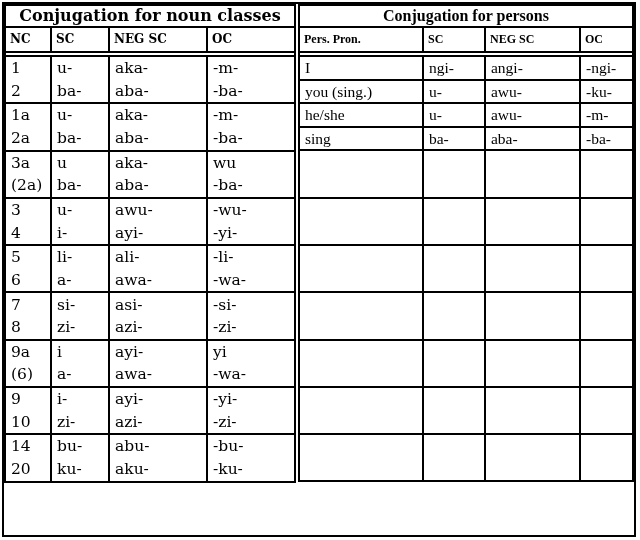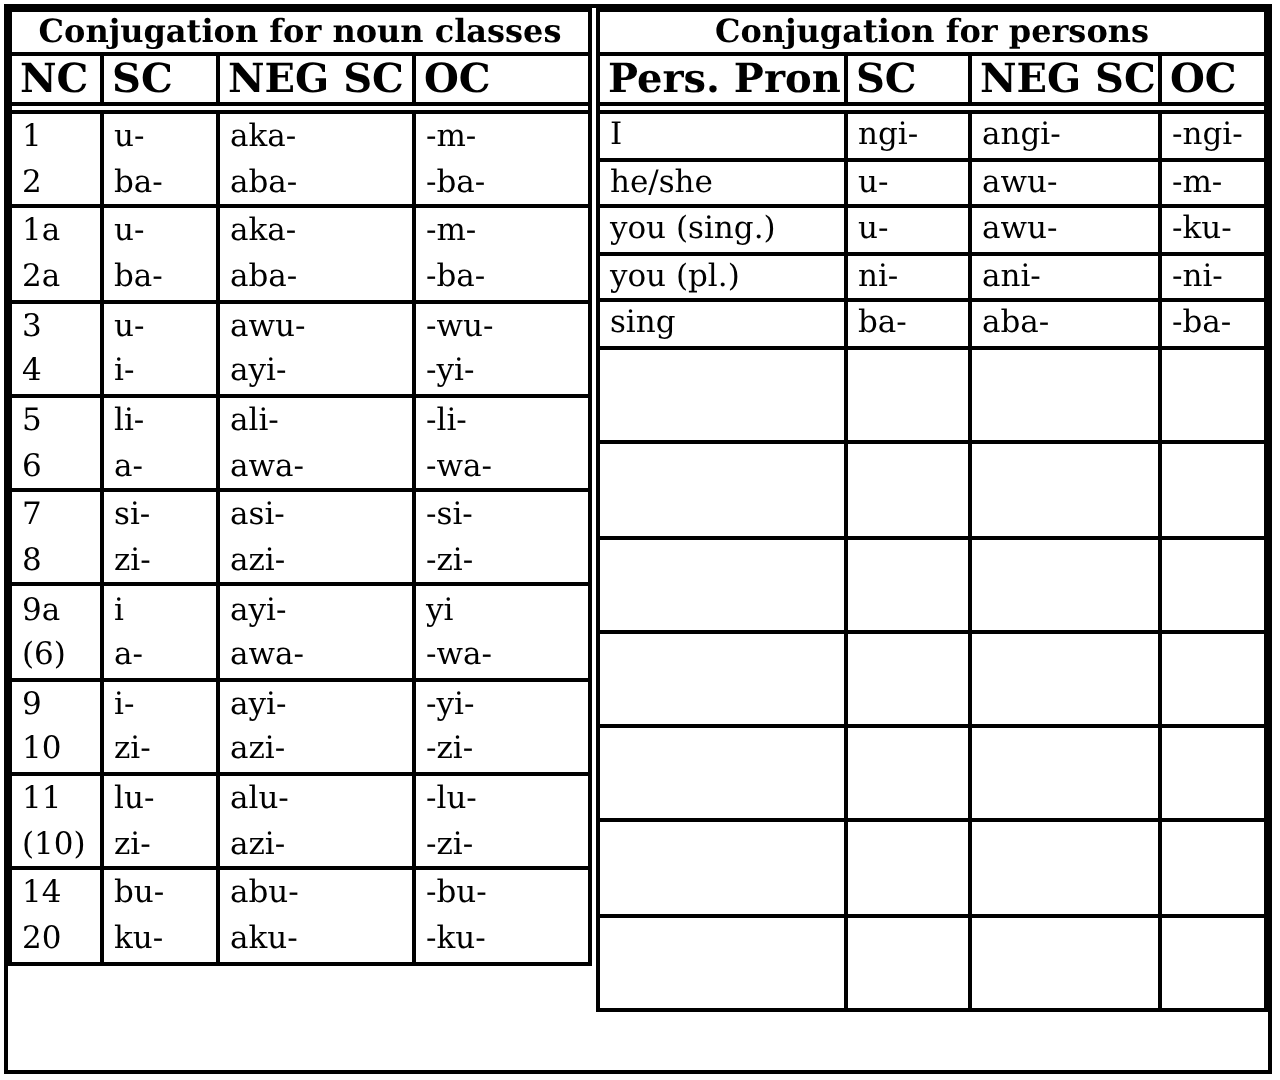--- a/index.html
+++ b/index.html
@@ -21,21 +21,21 @@
     display: flex;
     align-items: stretch;
     overflow: hidden;
   }
   table.tbl {
     border-collapse: collapse;
     table-layout: fixed;
     align-self: flex-start;
   }
   .left-tbl  { width: 290px; }
-  .right-tbl { width: 334px; }
+  .right-tbl { width: 334px; font-family: Liberation Serif, serif; }
   .left-tbl  .c-nc  { width: 46px; }
   .left-tbl  .c-sc  { width: 58px; }
   .left-tbl  .c-neg { width: 98px; }
   .left-tbl  .c-oc  { width: 88px; }
   .right-tbl .c-pron { width: 124px; }
   .right-tbl .c-sc   { width: 62px; }
   .right-tbl .c-neg  { width: 95px; }
   .right-tbl .c-oc   { width: 53px; }
   th, td {
     border: 2px solid #000;
@@ -48,21 +48,21 @@
   .title-cell {
     height: 20px;
     text-align: center;
     font-weight: bold;
     font-size: 16px;
     line-height: 20px;
   }
   .head-row th {
     height: 23px;
     font-weight: bold;
-    font-size: 20px;
+    font-size: 12px;
     line-height: 23px;
     padding-left: 4px;
   }
   .gap-row td { height: 2px; background: #fff; }
   .group-row td { height: 45.3px; font-size: 15.5px; }
   .group-row .line {
     height: 22.6px;
     line-height: 22.6px;
     padding-left: 5px;
   }
@@ -136,20 +136,38 @@
             <div class="line">aka-</div>
             <div class="line">aba-</div>
           </td>
           <td>
             <div class="line">-m-</div>
             <div class="line">-ba-</div>
           </td>
         </tr>
         <tr class="group-row">
           <td>
+            <div class="line">3a</div>
+            <div class="line">(2a)</div>
+          </td>
+          <td>
+            <div class="line">u</div>
+            <div class="line">ba-</div>
+          </td>
+          <td>
+            <div class="line">aka-</div>
+            <div class="line">aba-</div>
+          </td>
+          <td>
+            <div class="line">wu</div>
+            <div class="line">-ba-</div>
+          </td>
+        </tr>
+        <tr class="group-row">
+          <td>
             <div class="line">3</div>
             <div class="line">4</div>
           </td>
           <td>
             <div class="line">u-</div>
             <div class="line">i-</div>
           </td>
           <td>
             <div class="line">awu-</div>
             <div class="line">ayi-</div>
@@ -221,38 +239,20 @@
           <td>
             <div class="line">i-</div>
             <div class="line">zi-</div>
           </td>
           <td>
             <div class="line">ayi-</div>
             <div class="line">azi-</div>
           </td>
           <td>
             <div class="line">-yi-</div>
-            <div class="line">-zi-</div>
-          </td>
-        </tr>
-        <tr class="group-row">
-          <td>
-            <div class="line">11</div>
-            <div class="line">(10)</div>
-          </td>
-          <td>
-            <div class="line">lu-</div>
-            <div class="line">zi-</div>
-          </td>
-          <td>
-            <div class="line">alu-</div>
-            <div class="line">azi-</div>
-          </td>
-          <td>
-            <div class="line">-lu-</div>
             <div class="line">-zi-</div>
           </td>
         </tr>
         <tr class="group-row">
           <td>
             <div class="line">14</div>
             <div class="line">20</div>
           </td>
           <td>
             <div class="line">bu-</div>
@@ -294,36 +294,30 @@
         </tr>
     </thead>
     <tbody id="right-body">
         <tr class="person-row">
           <td>I</td>
           <td>ngi-</td>
           <td>angi-</td>
           <td>-ngi-</td>
         </tr>
         <tr class="person-row">
+          <td>you (sing.)</td>
+          <td>u-</td>
+          <td>awu-</td>
+          <td>-ku-</td>
+        </tr>
+        <tr class="person-row">
           <td>he/she</td>
           <td>u-</td>
           <td>awu-</td>
           <td>-m-</td>
-        </tr>
-        <tr class="person-row">
-          <td>you (sing.)</td>
-          <td>u-</td>
-          <td>awu-</td>
-          <td>-ku-</td>
-        </tr>
-        <tr class="person-row">
-          <td>you (pl.)</td>
-          <td>ni-</td>
-          <td>ani-</td>
-          <td>-ni-</td>
         </tr>
         <tr class="person-row">
           <td>sing</td>
           <td>ba-</td>
           <td>aba-</td>
           <td>-ba-</td>
         </tr>
         <tr class="empty-row">
           <td></td>
           <td></td>

